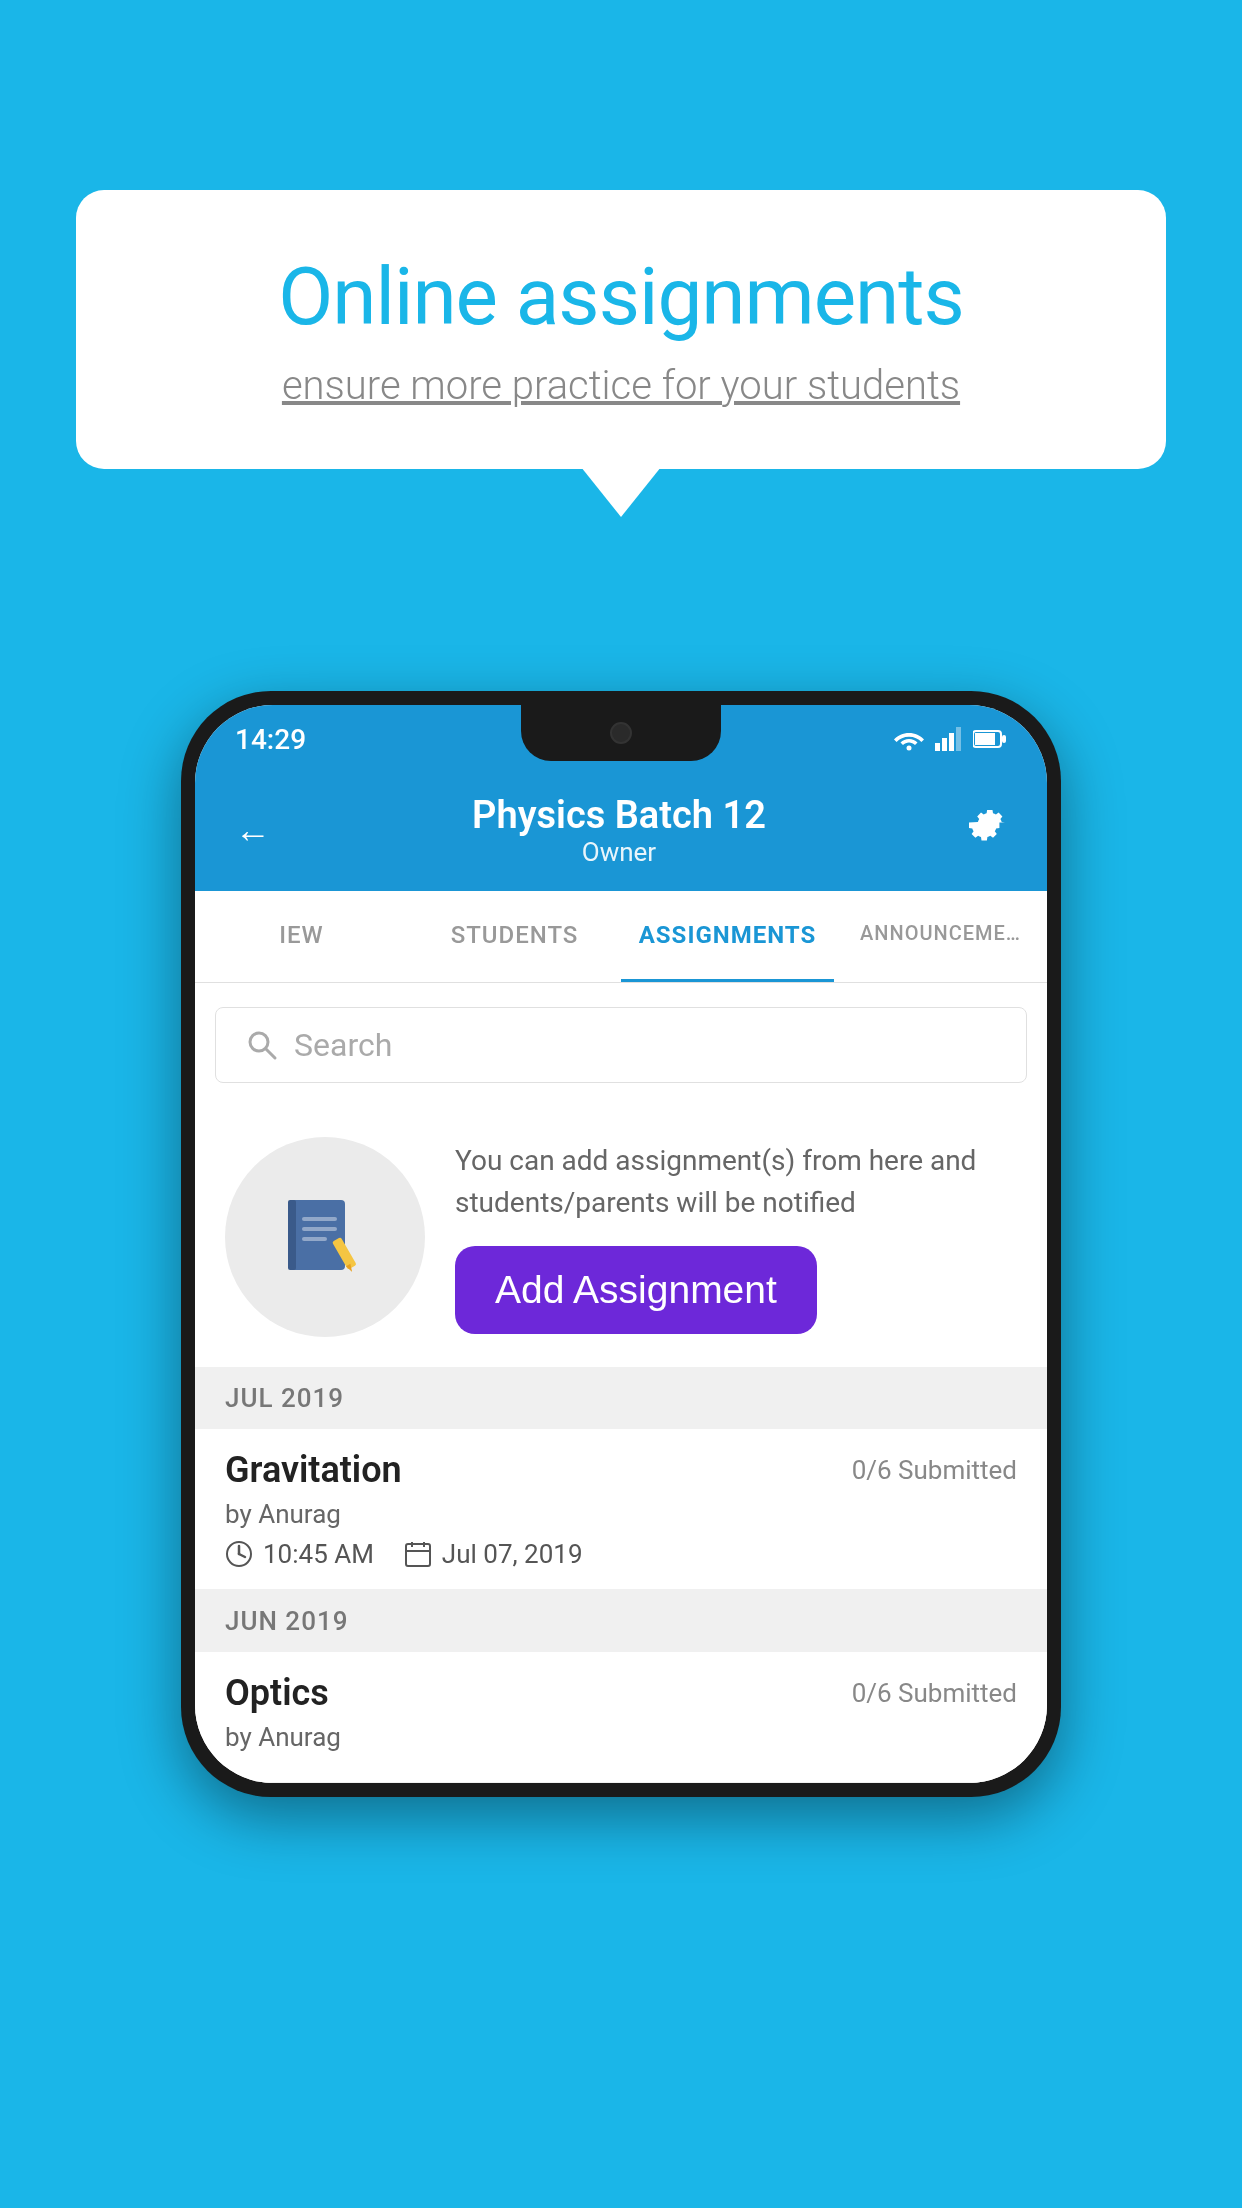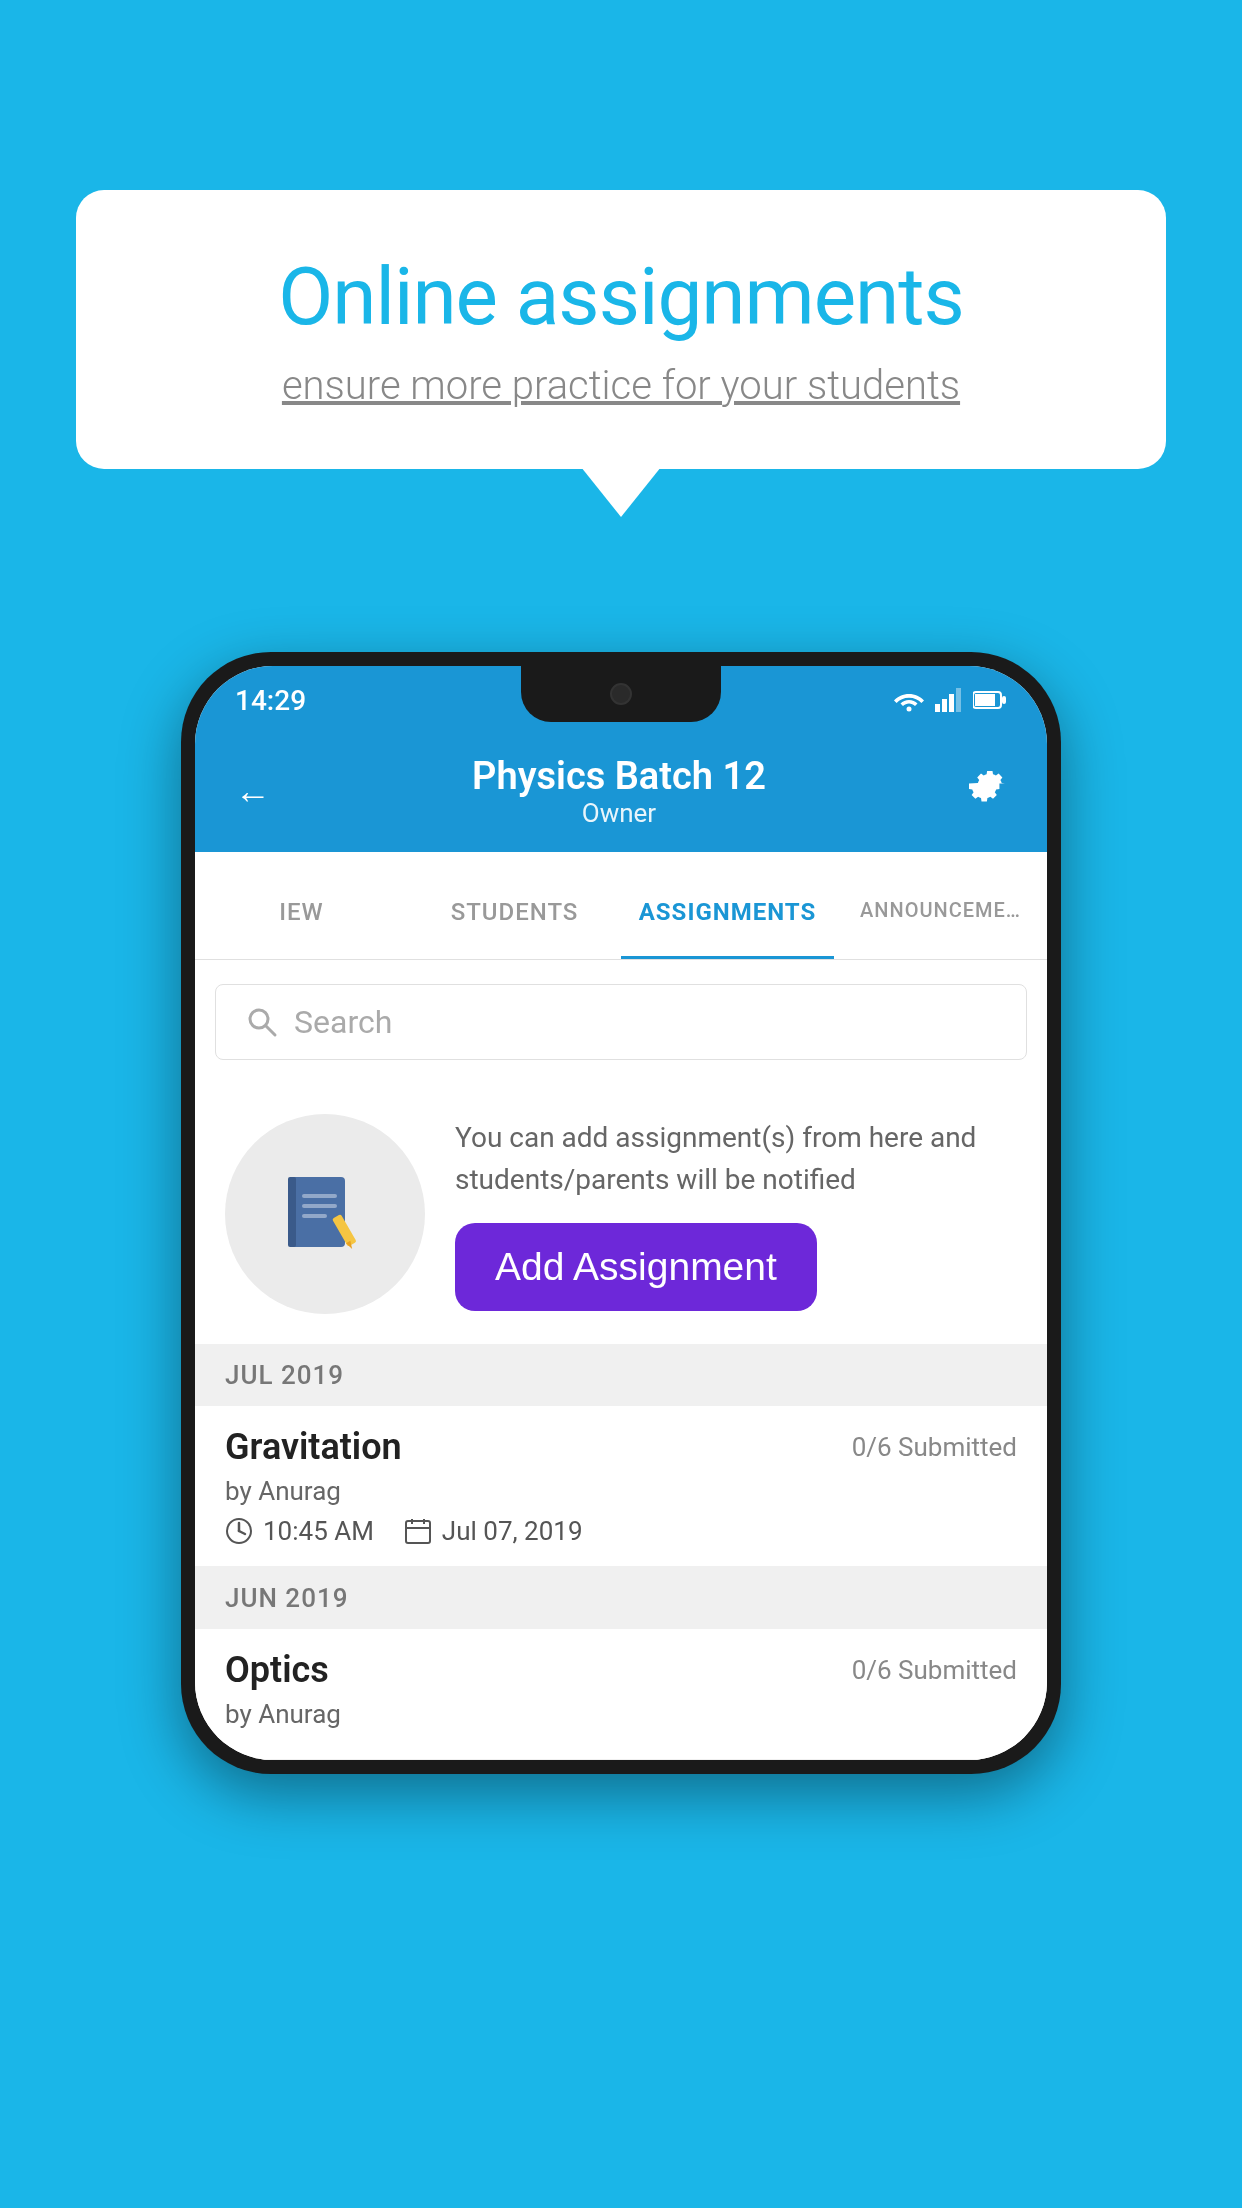--- a/index.html
+++ b/index.html
@@ -51,21 +51,21 @@
       font-size: 40px;
       color: #888;
       margin-top: 18px;
       font-weight: 300;
       text-decoration: underline;
     }
 
     
     .phone-wrapper {
       position: absolute;
-      top: 652px;
+      top: 691px;
       width: 880px;
       left: 50%;
       transform: translateX(-50%);
     }
 
     .phone-outer {
       background: #1a1a1a;
       border-radius: 90px;
       padding: 14px;
       width: 880px;
@@ -171,21 +171,20 @@
     .tab-item {
       flex: 1;
       padding: 30px 10px;
       text-align: center;
       font-size: 24px;
       color: #999;
       font-weight: 500;
       letter-spacing: 1px;
       cursor: pointer;
       border-bottom: 3px solid transparent;
-      margin-top: 16px;
     }
 
     .tab-item.active {
       color: #1a96d5;
       border-bottom: 3px solid #1a96d5;
       font-weight: 700;
     }
 
     
     .search-container {

